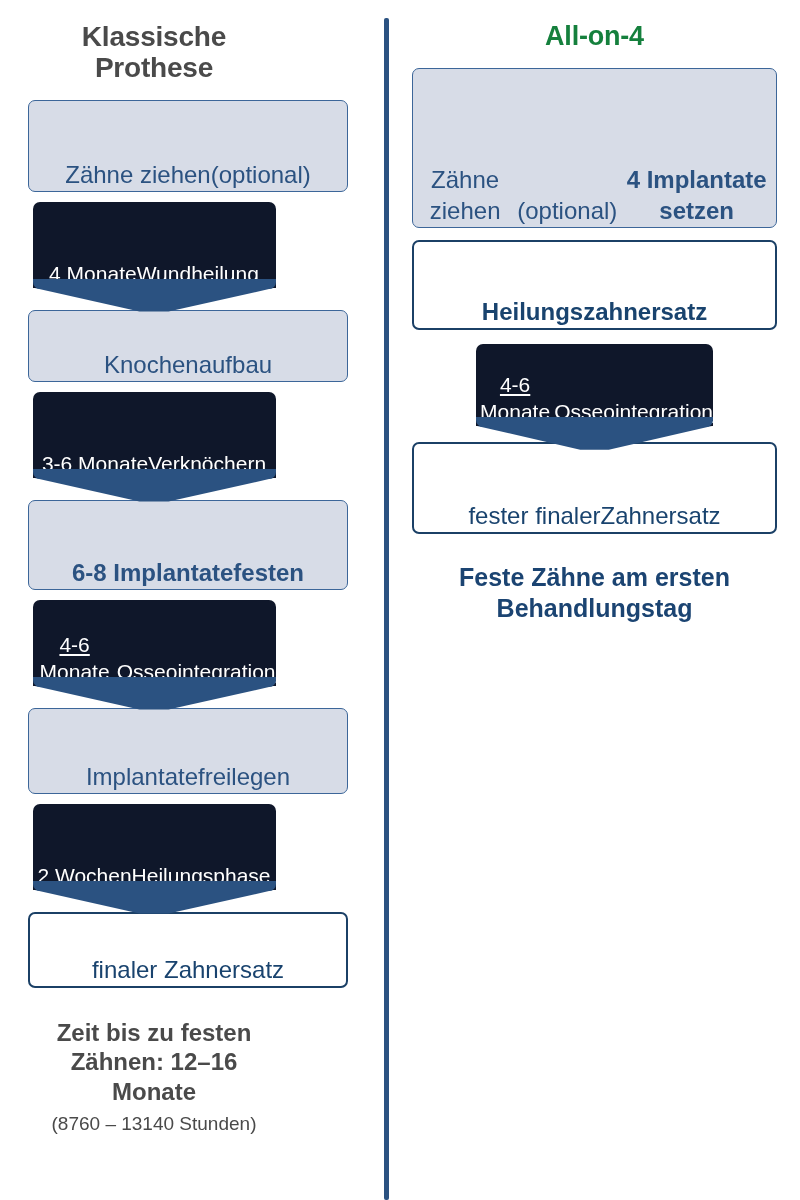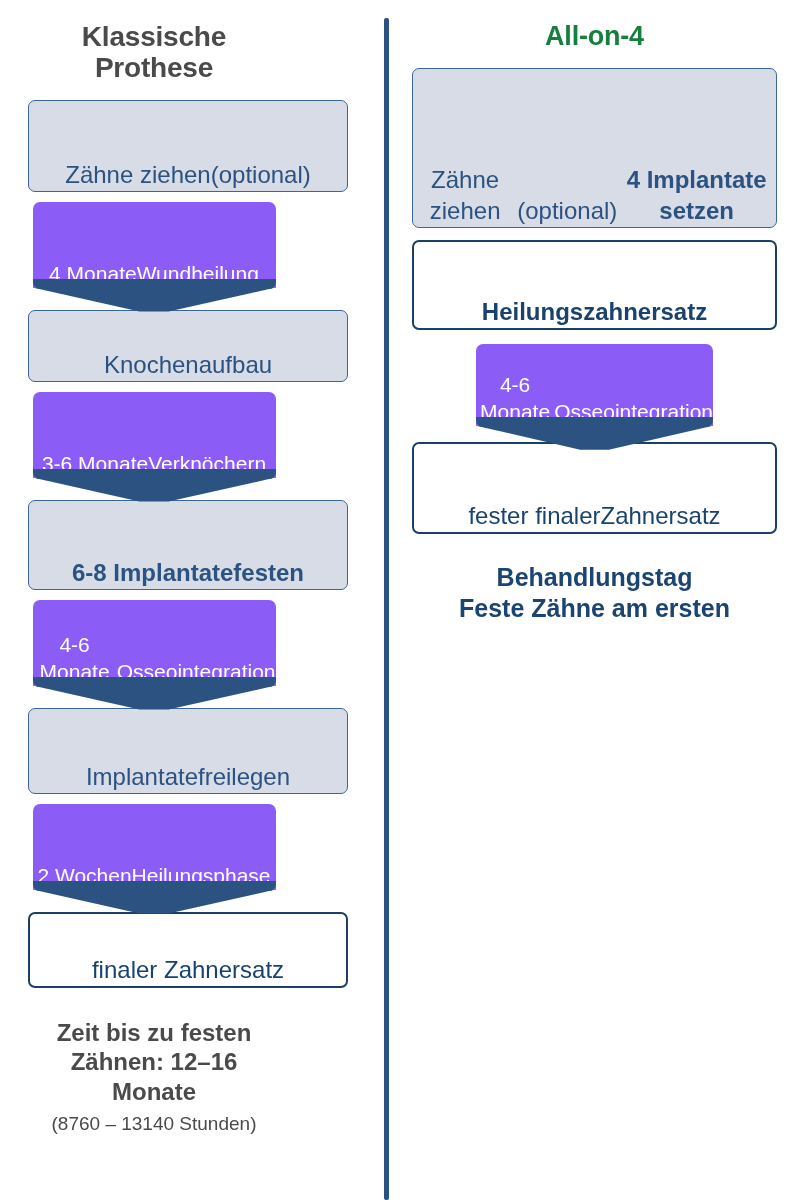--- a/index.html
+++ b/index.html
@@ -78,25 +78,26 @@
   .step.outline {
     background: #ffffff;
     border: 2.2px solid #1b4066;
     border-radius: 7px;
     color: #19436e;
     font-size: 24px;
   }
 
   
   .step.dark {
-    background: #8b5cf6;
+    background: #0f172a;
     color: #ffffff;
     font-size: 21px;
     border-radius: 7px 7px 0 0;
     position: relative;
+    text-decoration: underline;
   }
   .step.dark::after {
     content: "";
     position: absolute;
     left: 0;
     right: 0;
     top: 100%;
     height: 24px;
     background: #2b5281;
     clip-path: polygon(0 0, 100% 0, 56% 100%, 44% 100%);
@@ -219,18 +220,18 @@
         <div class="step dark" style="margin-top: 14px; height: 82px;">
           <span class="line">4-6 Monate</span>
           <span class="line">Osseointegration</span>
         </div>
         <div class="step outline" style="margin-top: 16px; height: 92px;">
           <span class="line">fester finaler</span>
           <span class="line">Zahnersatz</span>
         </div>
       </div>
     <div class="footer right-footer">
+        <span class="line">Feste Zähne am ersten</span>
         <span class="line">Behandlungstag</span>
-        <span class="line">Feste Zähne am ersten</span>
       </div>
   </div>
 
 </div>
 
 </body></html>

